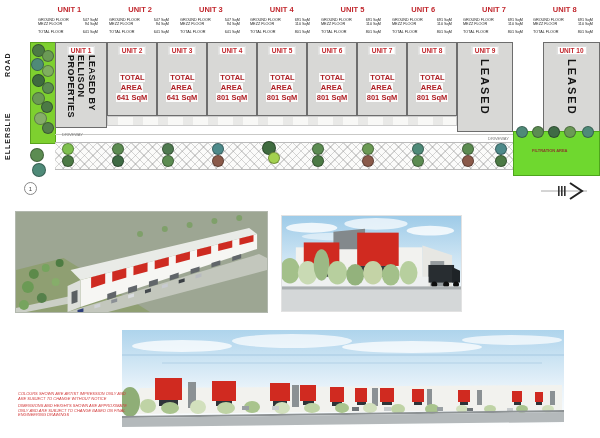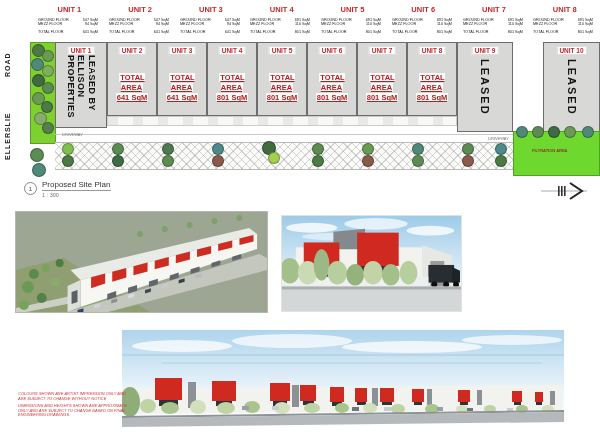--- a/index.html
+++ b/index.html
@@ -13,21 +13,21 @@
   .hu-stats{margin-top:3px;height:18px;overflow:visible;text-align:left;}
   .tiny{width:200%;transform:scale(.5);transform-origin:0 0;font-size:7.5px;color:#222;line-height:1.25;}
   .srow{display:flex;justify-content:space-between;padding:0 14px 0 8px;}
   .tgap{margin-top:5px;}
 
   
   .ubox{position:absolute;background:#d8d8d6;border:1px solid #6d6d6d;box-sizing:border-box;}
   .uchip{position:absolute;top:3px;left:50%;transform:translateX(-50%);background:#fff;
          color:#c1272d;font-weight:bold;font-size:6.5px;padding:0 2px;white-space:nowrap;border:.5px solid #ddd;}
   .uarea{position:absolute;top:30px;width:100%;text-align:center;color:#b01f24;font-weight:bold;
-         font-size:7.5px;line-height:1.35;text-decoration:underline;}
+         font-size:7.5px;line-height:1.35;}
   .uarea span{background:rgba(255,255,255,.9);padding:0 1px;}
   .uvert{position:absolute;inset:0;display:flex;align-items:center;justify-content:center;
          writing-mode:vertical-rl;font-weight:bold;color:#151515;}
   .v-big{font-size:9px;letter-spacing:.5px;line-height:1.15;padding-top:12px;}
   .v-leased{font-size:11px;letter-spacing:2px;}
   #verge{position:absolute;left:30px;top:42px;width:26px;height:102px;background:#7ed02f;border:1px solid #5aa21e;box-sizing:border-box;}
   .tree{position:absolute;border-radius:50%;border:1px solid rgba(0,0,0,.3);box-sizing:border-box;}
   #park{position:absolute;left:55px;top:142px;width:458px;height:26px;
         background:repeating-linear-gradient(45deg,rgba(140,140,140,.35) 0 1px,transparent 1px 6px),
                    repeating-linear-gradient(-45deg,rgba(140,140,140,.35) 0 1px,transparent 1px 6px),#fbfbfa;
@@ -343,24 +343,20 @@
       </div>
   </div>
   <div class="tree" style="left:516px;top:126px;width:12px;height:12px;background:#4f8a78;"></div>
   <div class="tree" style="left:532px;top:126px;width:12px;height:12px;background:#5c8c52;"></div>
   <div class="tree" style="left:548px;top:126px;width:12px;height:12px;background:#3f6b45;"></div>
   <div class="tree" style="left:564px;top:126px;width:12px;height:12px;background:#6b9a55;"></div>
   <div class="tree" style="left:582px;top:126px;width:12px;height:12px;background:#4f8a78;"></div>
 
   <div id="plan-title">
     <div id="pt-circ">1</div>
-    <div id="pt-text">
-      <div id="pt-name">Proposed Site Plan</div>
-      <div id="pt-scale">1 : 300</div>
-    </div>
   </div>
 
   <div id="north">
     <svg width="46" height="22" viewBox="0 0 46 22">
       <line x1="0" y1="11" x2="46" y2="11" stroke="#aaa" stroke-width="1"></line>
       <rect x="17" y="6" width="1.6" height="10" fill="#333"></rect>
       <rect x="20" y="6" width="1.6" height="10" fill="#333"></rect>
       <rect x="23" y="6" width="1.6" height="10" fill="#333"></rect>
       <path d="M29,3 L41,11 L29,19" fill="none" stroke="#222" stroke-width="2"></path>
     </svg>

